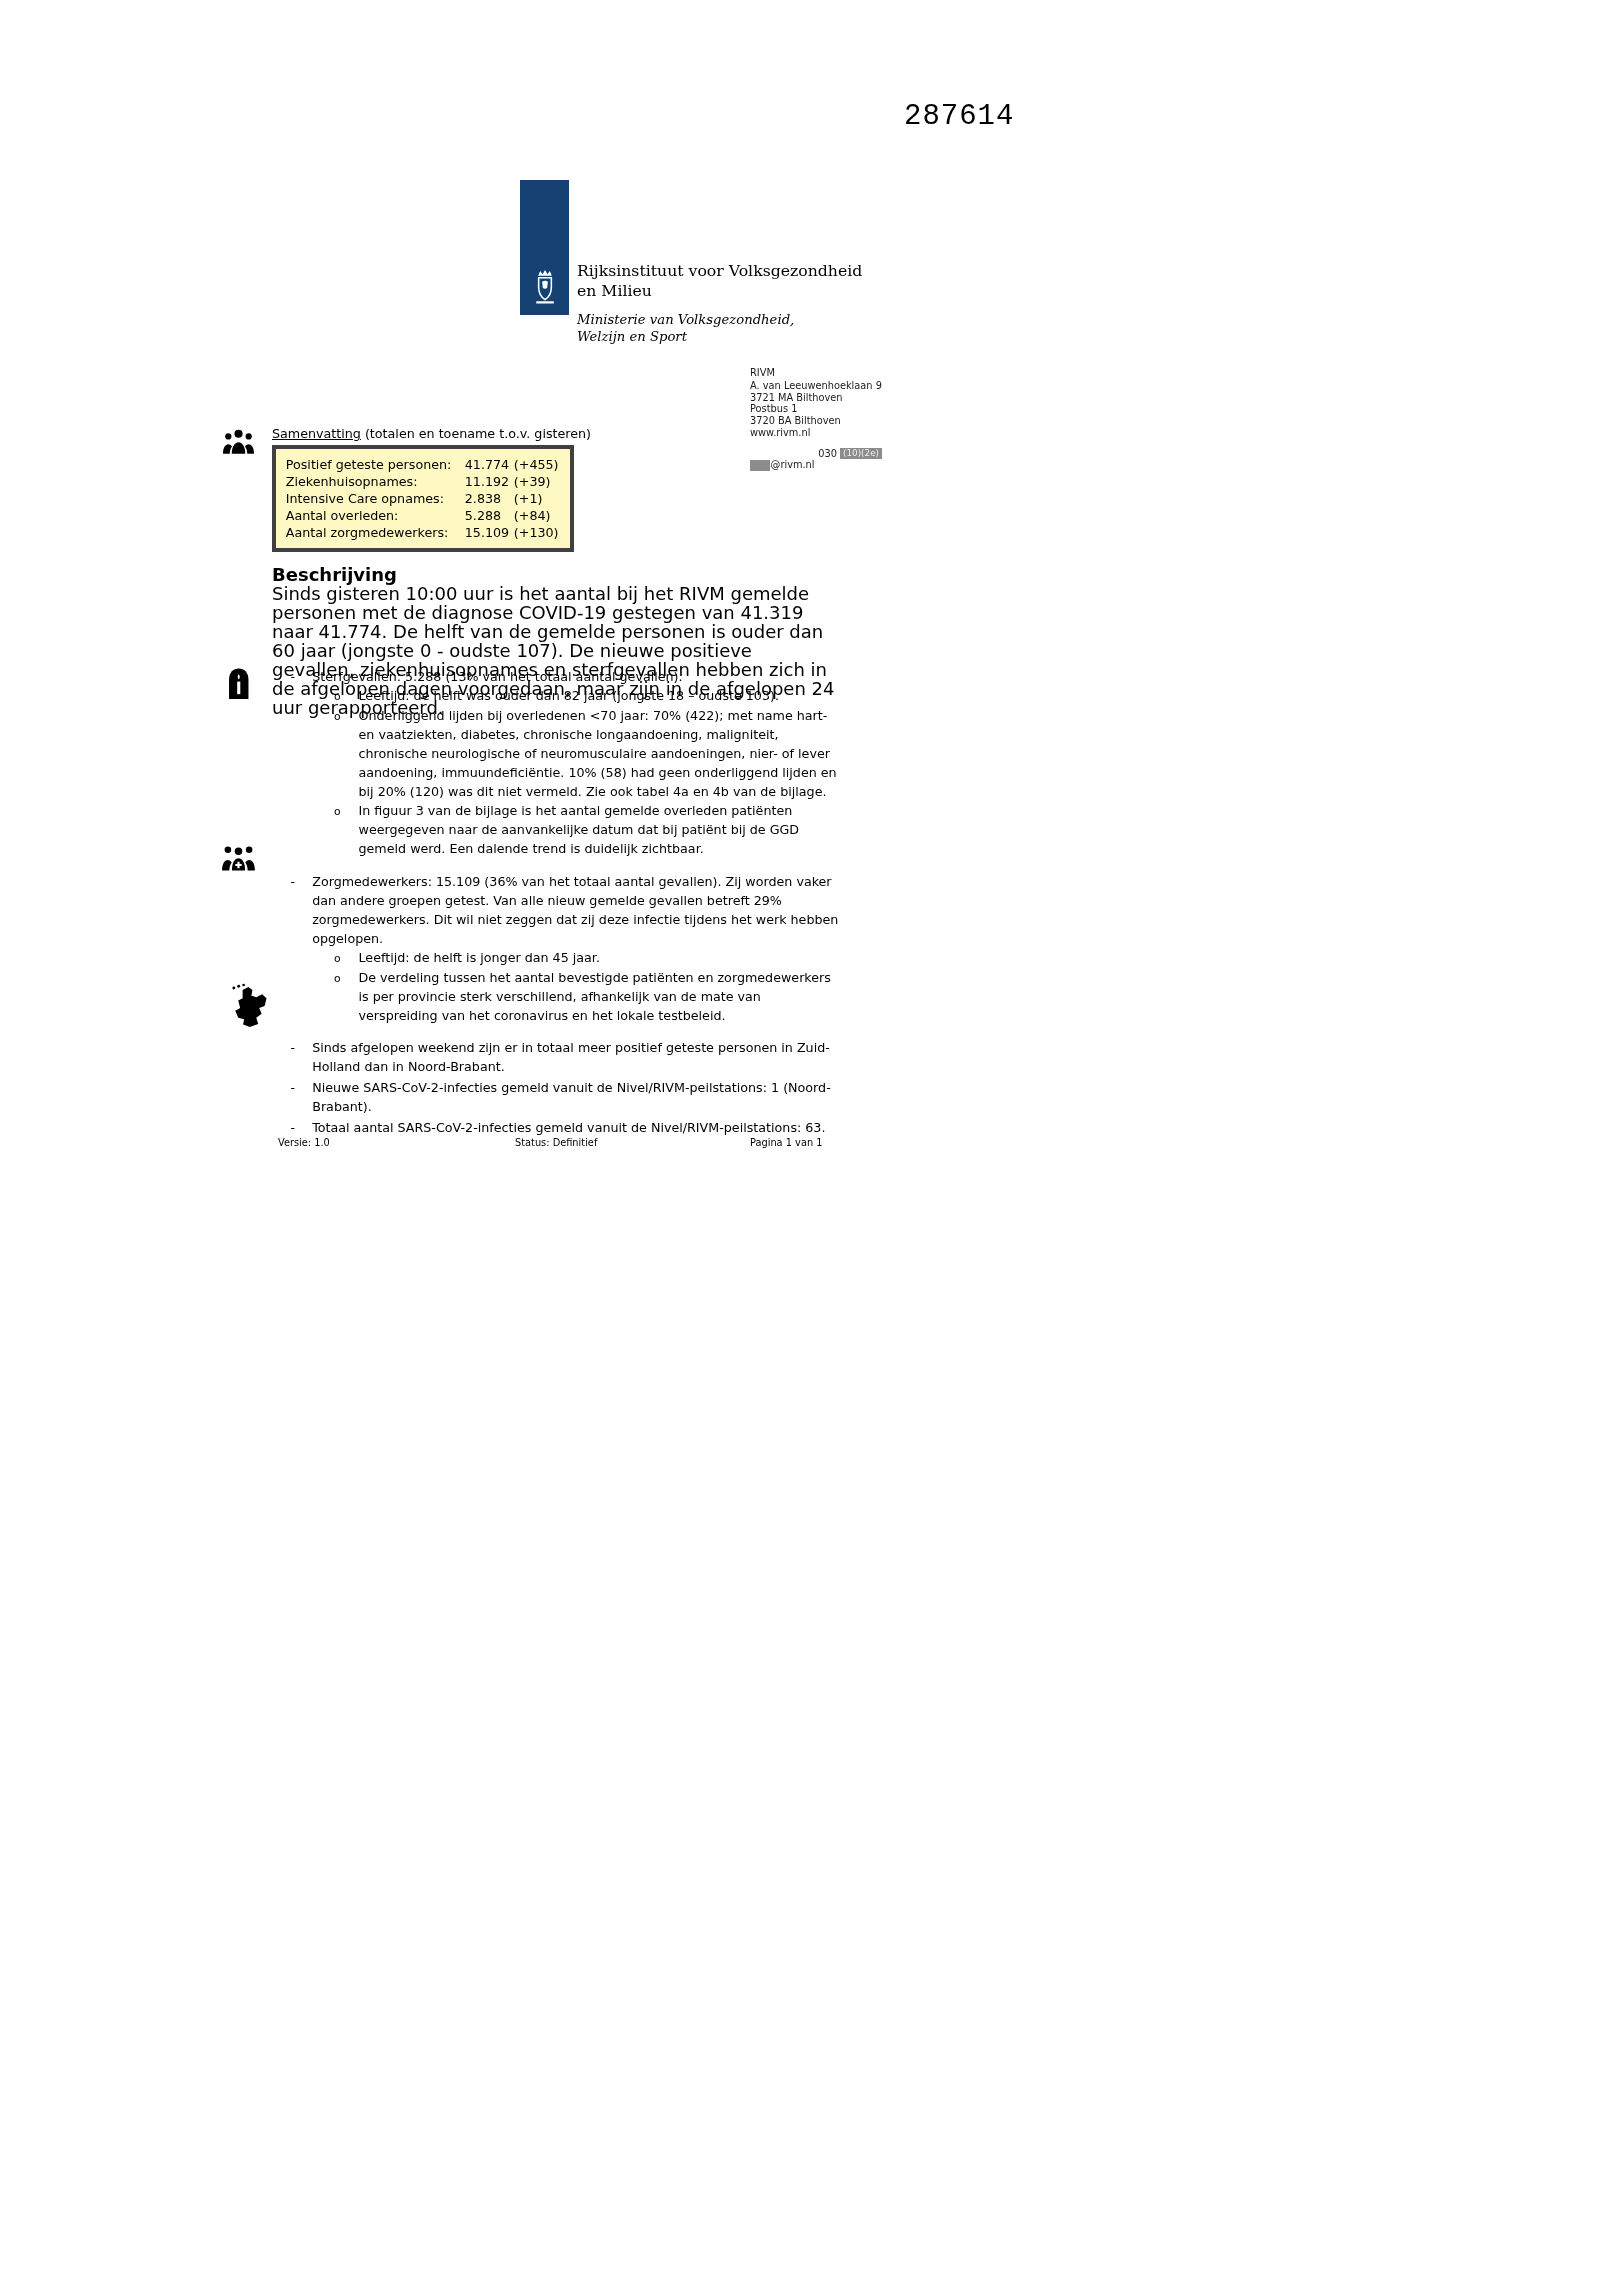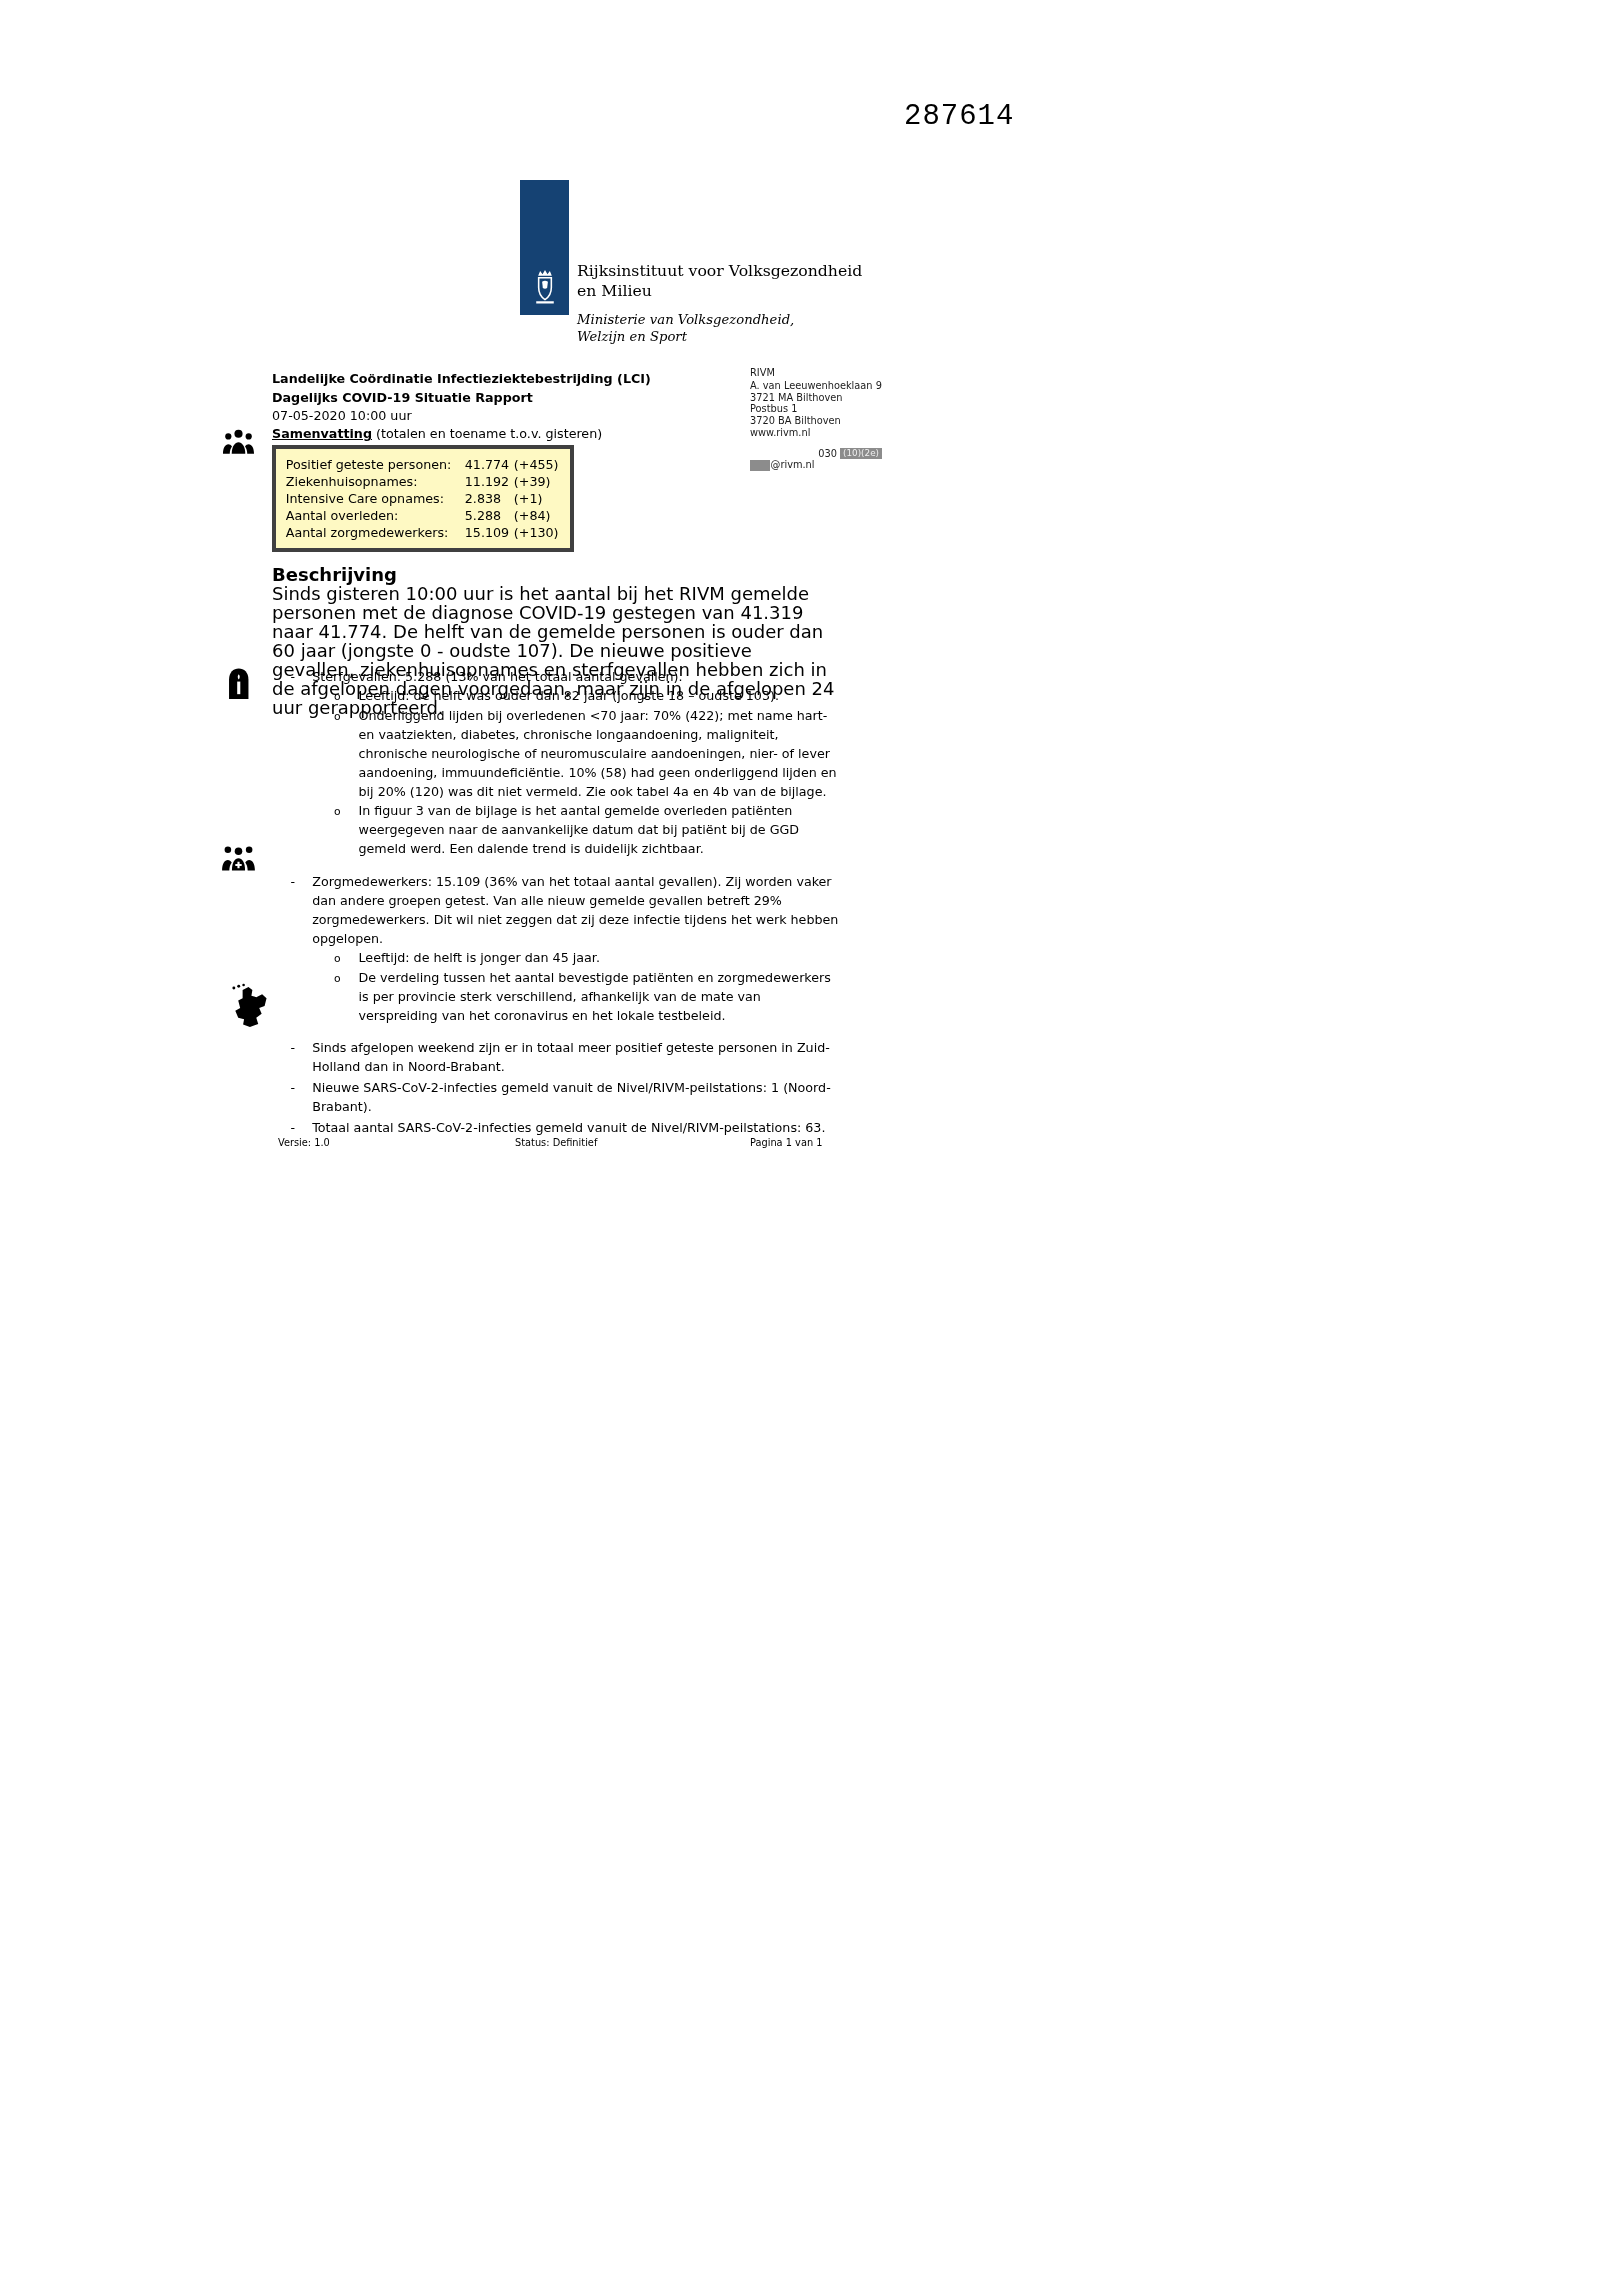--- a/index.html
+++ b/index.html
@@ -52,21 +52,21 @@
   }
   .redaction-empty{
     display:inline-block;background:#8c8c8c;width:19.6px;height:10.8px;
     vertical-align:middle;margin-right:1px;
   }
   
   .summary-heading{
     position:absolute;left:272px;top:425px;
     font-size:12.7px;line-height:17.6px;
   }
-  .summary-heading .hd{font-weight:bold;text-decoration:underline;margin-top:31px;}
+  .summary-heading .hd{font-weight:normal;text-decoration:underline;margin-top:31px;}
   .summary-box{
     position:absolute;left:272px;top:445px;
     width:302px;box-sizing:border-box;
     background:#fef9c3;border:4px solid #404040;
     padding:6.9px 0 6.9px 9.8px;
     font-size:12.7px;line-height:17px;
   }
   .summary-row{display:flex;}
   .summary-label{flex:0 0 179px;}
   .summary-value{flex:0 0 49px;}
@@ -121,25 +121,20 @@
     <div class="logo-org">
       <div>Rijksinstituut voor Volksgezondheid</div>
       <div>en Milieu</div>
     </div>
     <div class="logo-ministry">
       <div>Ministerie van Volksgezondheid,</div>
       <div>Welzijn en Sport</div>
     </div>
   </div>
 
-  <div class="title-block">
-    <div class="bold">Landelijke Coördinatie Infectieziektebestrijding (LCI)</div>
-    <div class="bold">Dagelijks COVID-19 Situatie Rapport</div>
-    <div>07-05-2020 10:00 uur</div>
-  </div>
 
   <div class="address-block">
     <div class="address-org">RIVM</div>
     <div>A. van Leeuwenhoeklaan 9</div>
     <div>3721 MA Bilthoven</div>
     <div>Postbus 1</div>
     <div>3720 BA Bilthoven</div>
     <div><a class="address-link" href="#">www.rivm.nl</a></div>
     <div class="contact">
       <span>030</span>

